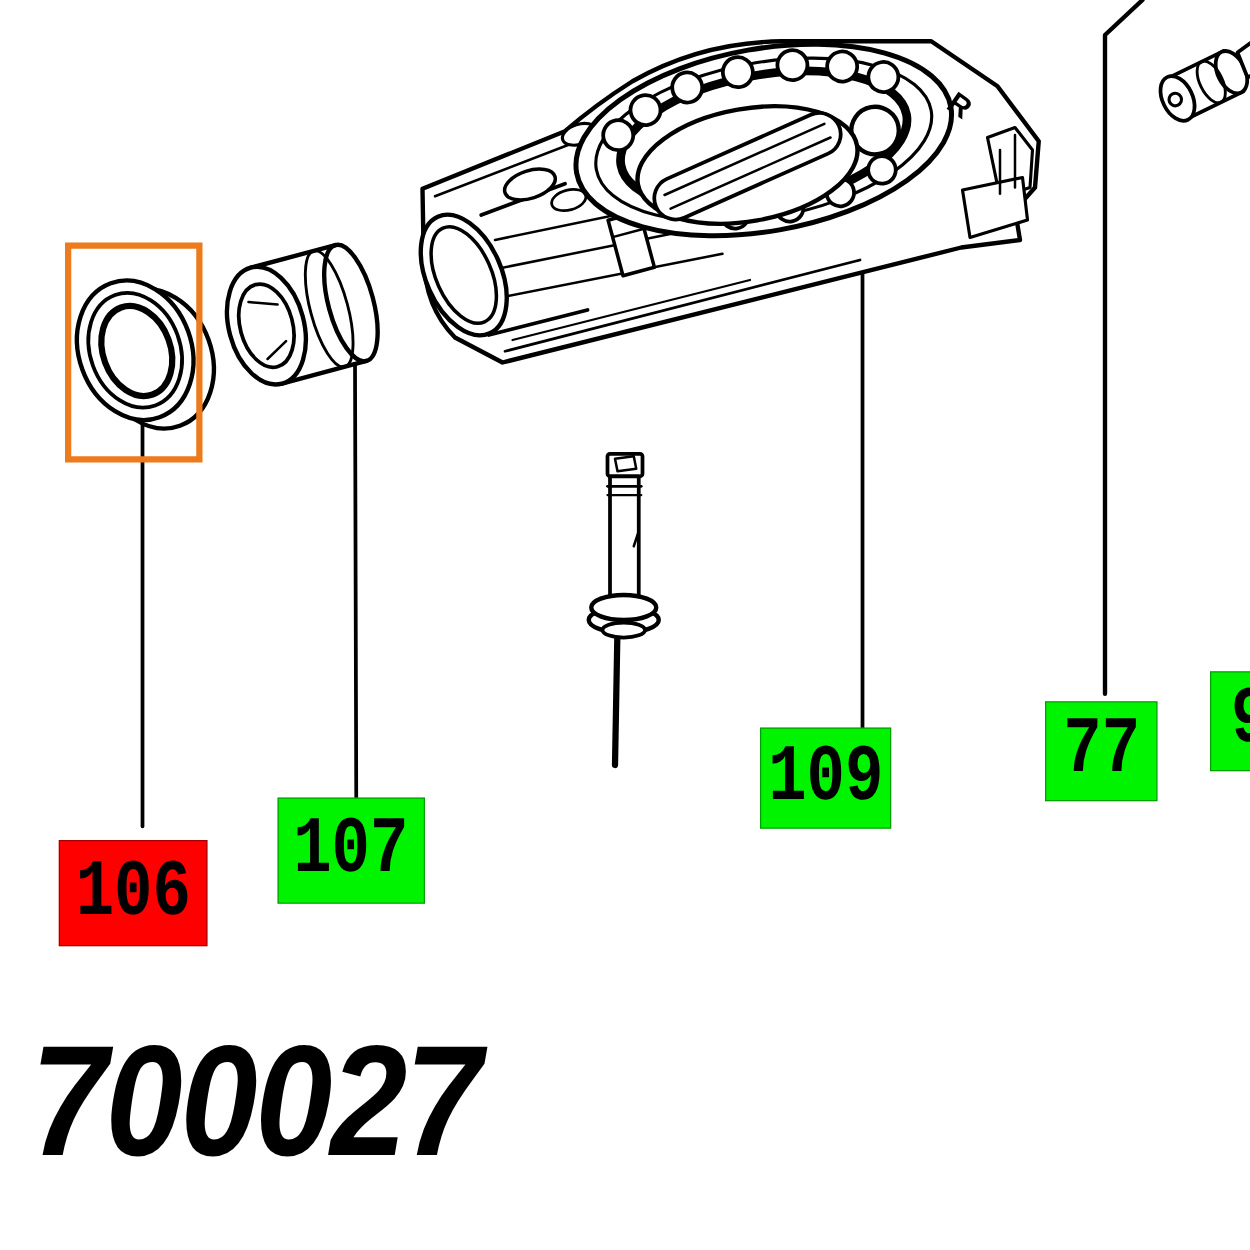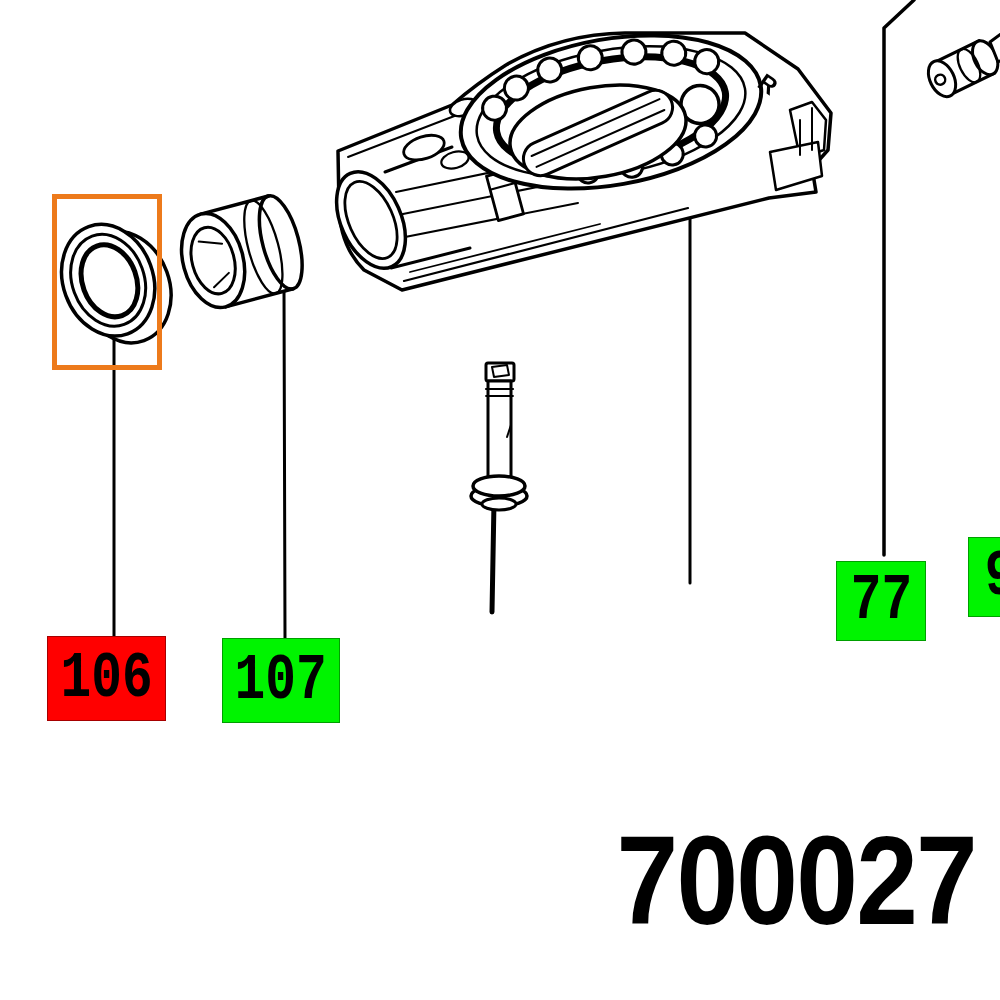--- a/index.html
+++ b/index.html
@@ -6,30 +6,30 @@
   #stage{position:relative;width:1000px;height:1000px;background:#fff;overflow:hidden;
          font-family:"Liberation Sans",sans-serif;}
   #drawing-svg{position:absolute;left:0;top:0;}
   .plabel{position:absolute;display:flex;align-items:center;justify-content:center;
           box-sizing:border-box;border:1px solid rgba(0,0,0,.35);}
   .plabel span{font-family:"Liberation Mono","DejaVu Sans Mono",monospace;
                font-weight:700;font-size:64px;color:#000;line-height:1;
                transform:scaleX(.8);display:inline-block;}
   .plabel.green{background:#00f400;}
   .plabel.red{background:#ff0000;}
-  #label-106{left:47px;top:636px;width:119px;height:85px;}
+  #label-106{left:47px;top:672px;width:119px;height:85px;}
   #label-107{left:222px;top:638px;width:118px;height:85px;}
   #label-108{left:436px;top:611px;width:104px;height:81px;}
   #label-109{left:608px;top:582px;width:105px;height:81px;}
   #label-77 {left:836px;top:561px;width:90px;height:80px;}
   #label-9  {left:968px;top:537px;width:92px;height:80px;justify-content:flex-start;
              padding-left:12px;}
   #highlight-box{position:absolute;left:52px;top:194px;width:110px;height:176px;
                  box-sizing:border-box;border:5px solid #ed7a1b;background:transparent;}
-  #part-number-title{position:absolute;left:0;right:0;top:818px;text-align:right;}
+  #part-number-title{position:absolute;left:0;right:0;top:818px;text-align:left;font-style:italic;}
   #part-number-title span{display:inline-block;font-weight:700;font-size:126px;
                           color:#000;line-height:1;transform:scaleX(.88);
                           letter-spacing:-2px;}
 </style>
 </head>
 <body>
 
 <div id="stage">
 
   <svg id="drawing-svg" width="1000" height="1000" viewBox="0 0 1000 1000" fill="none" stroke-linecap="round" stroke-linejoin="round">
@@ -154,20 +154,23 @@
   </svg>
 
   <div id="highlight-box"></div>
 
   <div id="label-106" class="plabel red">
     <span>106</span>
   </div>
   <div id="label-107" class="plabel green">
     <span>107</span>
   </div>
+  <div id="label-109" class="plabel green">
+    <span>109</span>
+  </div>
   <div id="label-77" class="plabel green">
     <span>77</span>
   </div>
   <div id="label-9" class="plabel green">
     <span>9</span>
   </div>
 
   <div id="part-number-title">
     <span>700027</span>
   </div>

